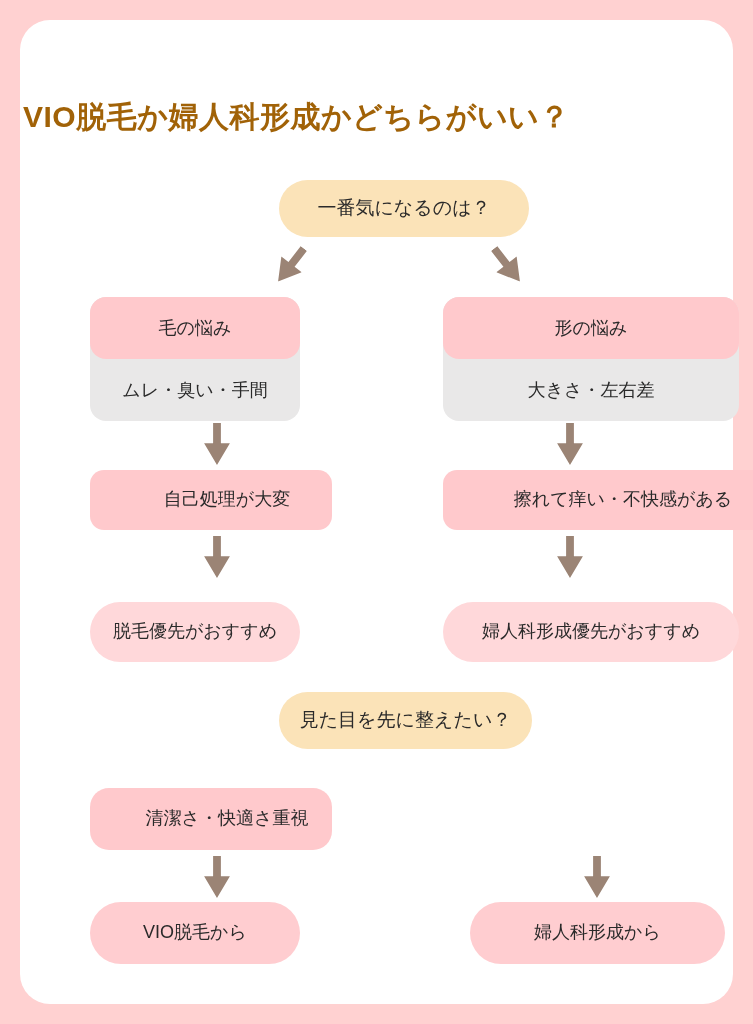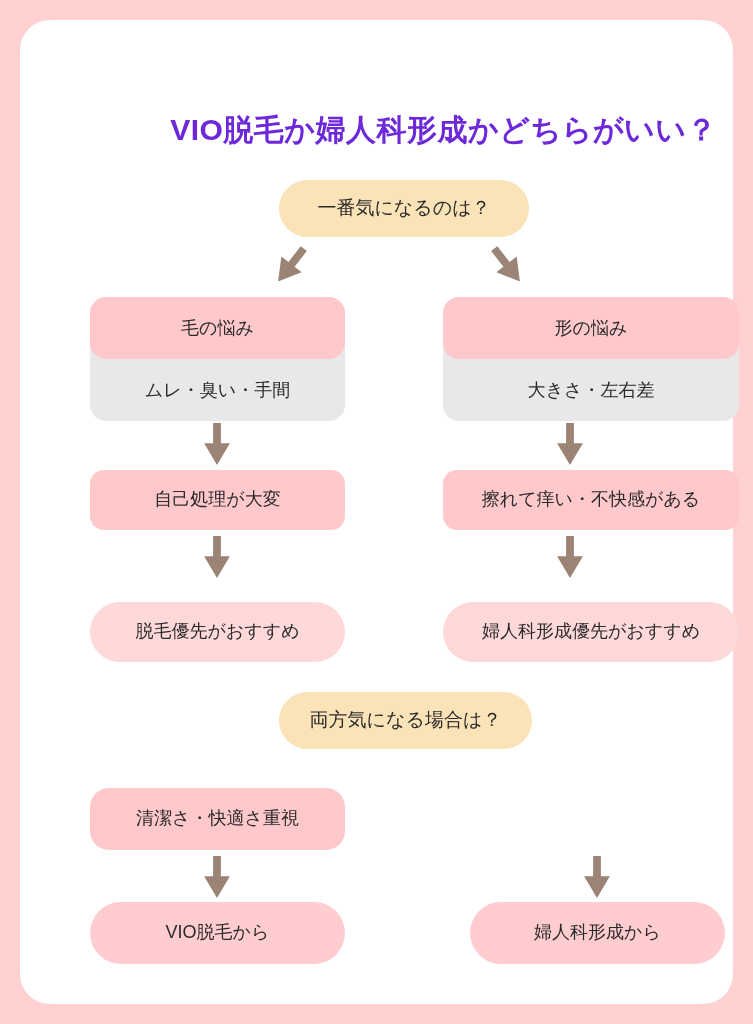--- a/index.html
+++ b/index.html
@@ -23,26 +23,26 @@
     width: 713px;
     height: 984px;
     background: var(--card-white, #ffffff);
     border-radius: 30px;
   }
   .title {
     position: absolute;
     left: 0;
     right: 0;
     top: 74px;
-    margin: 16px;
-    text-align: right;
+    margin: 3px;
+    text-align: left;
     font-size: 30px;
     font-weight: 700;
     letter-spacing: 0.5px;
-    color: #6d28d9;
+    color: #a16207;
   }
   .node {
     position: absolute;
     display: flex;
     align-items: center;
     justify-content: center;
     font-size: 18px;
     color: var(--text-dark, #2a2a2a);
     text-align: center;
     line-height: 1.3;
@@ -78,34 +78,35 @@
     display: flex;
     align-items: center;
     justify-content: center;
     font-size: 18px;
     color: var(--text-dark, #2a2a2a);
   }
   .rbox {
     background: var(--box-pink, #ffc9cc);
     border-radius: 14px;
     height: 60px;
+    padding-left: 32px;
   }
   .reco {
     background: var(--result-pill-pink, #ffd8da);
     border-radius: 31px;
     height: 60px;
   }
   .cond { height: 62px; border-radius: 19px; }
   .act {
     background: var(--action-pill-pink, #ffcdd0);
     border-radius: 31px;
     height: 62px;
   }
 
-  .col-l  { left: 70px;  width: 255px; }
+  .col-l  { left: 70px;  width: 210px; }
   .col-r1 { left: 423px; width: 296px; }
   .col-r2 { left: 450px; width: 255px; }
 
   .r-prob { top: 450px; }
   .r-reco { top: 570px; margin-top: 12px; }
   .r-cond { top: 768px; }
   .r-act  { top: 882px; }
 
   .arrow {
     position: absolute;
@@ -151,21 +152,21 @@
 
     <div class="node rbox col-l r-prob">自己処理が大変</div>
     <div class="node rbox col-r1 r-prob">擦れて痒い・不快感がある</div>
 
     <div class="arrow a3l"></div>
     <div class="arrow a3r"></div>
 
     <div class="node reco col-l r-reco">脱毛優先がおすすめ</div>
     <div class="node reco col-r1 r-reco">婦人科形成優先がおすすめ</div>
 
-    <div class="node qpill q2">両方気になる場合は？</div>
+    <div class="node qpill q2">見た目を先に整えたい？</div>
 
     <div class="node rbox cond col-l r-cond">清潔さ・快適さ重視</div>
 
     <div class="arrow a4l"></div>
     <div class="arrow a4r"></div>
 
     <div class="node act col-l r-act">VIO脱毛から</div>
     <div class="node act col-r2 r-act">婦人科形成から</div>
 
   </div>

